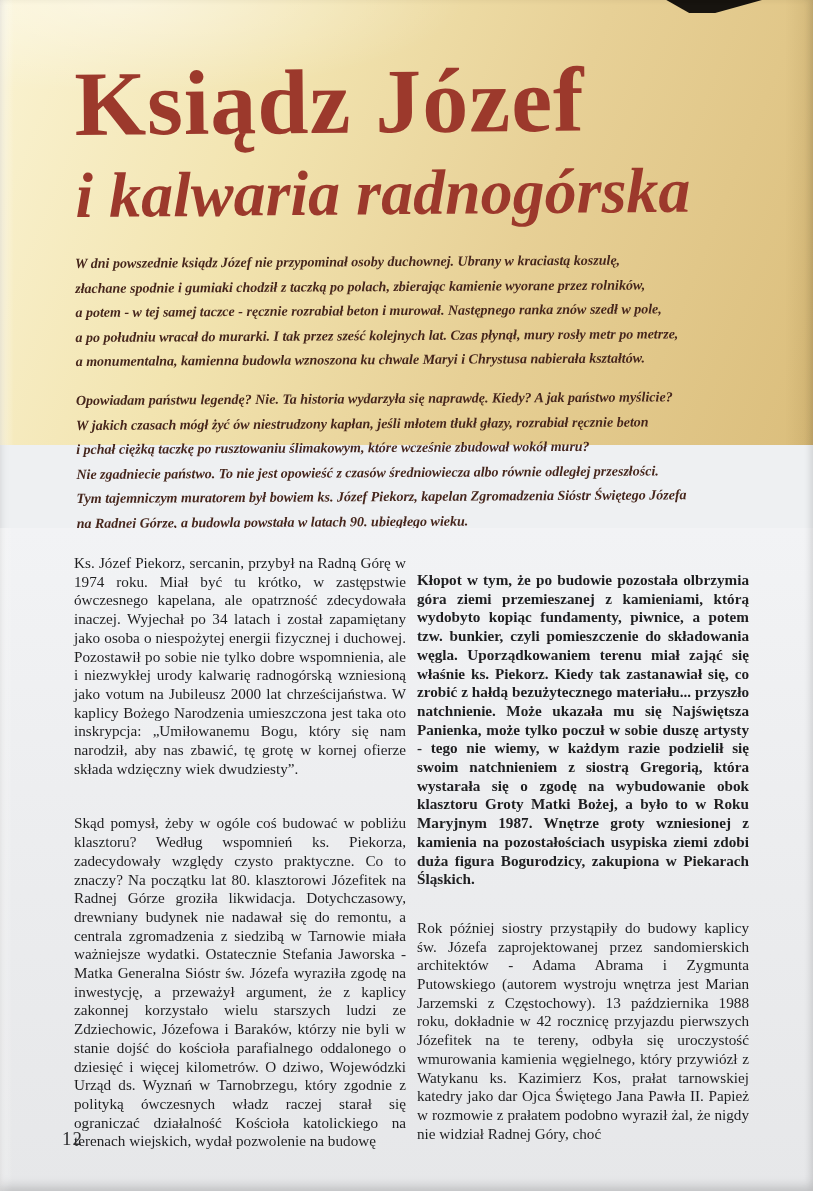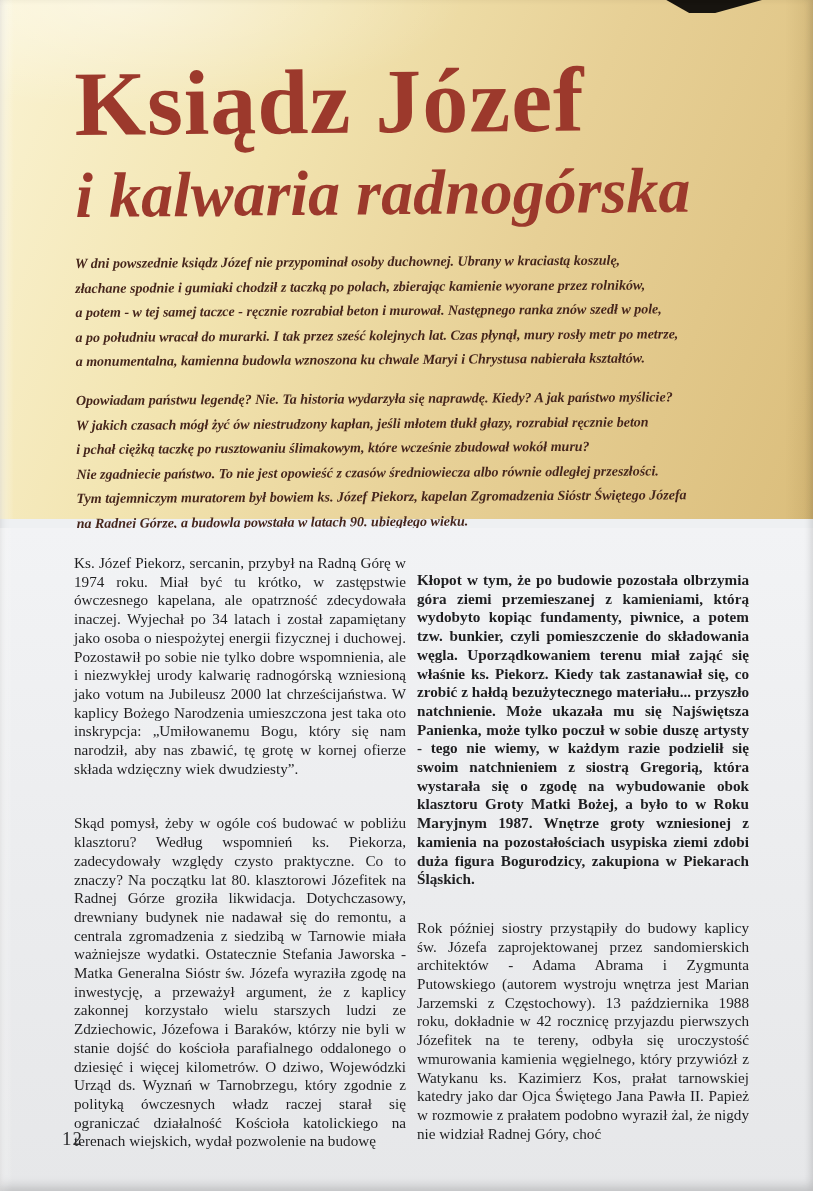--- a/index.html
+++ b/index.html
@@ -3,21 +3,21 @@
 <meta charset="utf-8">
 <style>
   html,body{margin:0;padding:0;background:#202020;}
   .photo{
     position:relative;width:813px;height:1191px;overflow:hidden;
     font-family:"Liberation Serif","DejaVu Serif",serif;
     background:#eef0f2;
   }
   
   .header{
-    position:absolute;top:0;left:0;width:813px;height:519px;
+    position:absolute;top:0;left:0;width:813px;height:445px;
     background:
       radial-gradient(ellipse 60% 30% at 15% 0%, rgba(255,255,255,.45), rgba(255,255,255,0) 70%),
       linear-gradient(112deg,#faf3d2 0%,#f2e4b0 32%,#e7d096 62%,#dbbe7c 100%);
   }
   .header::before{ 
     content:"";position:absolute;left:0;top:0;width:14px;height:100%;
     background:linear-gradient(90deg,rgba(255,255,255,.5),rgba(255,255,255,0));
   }
   .header::after{ 
     content:"";position:absolute;right:0;top:0;width:28px;height:100%;

